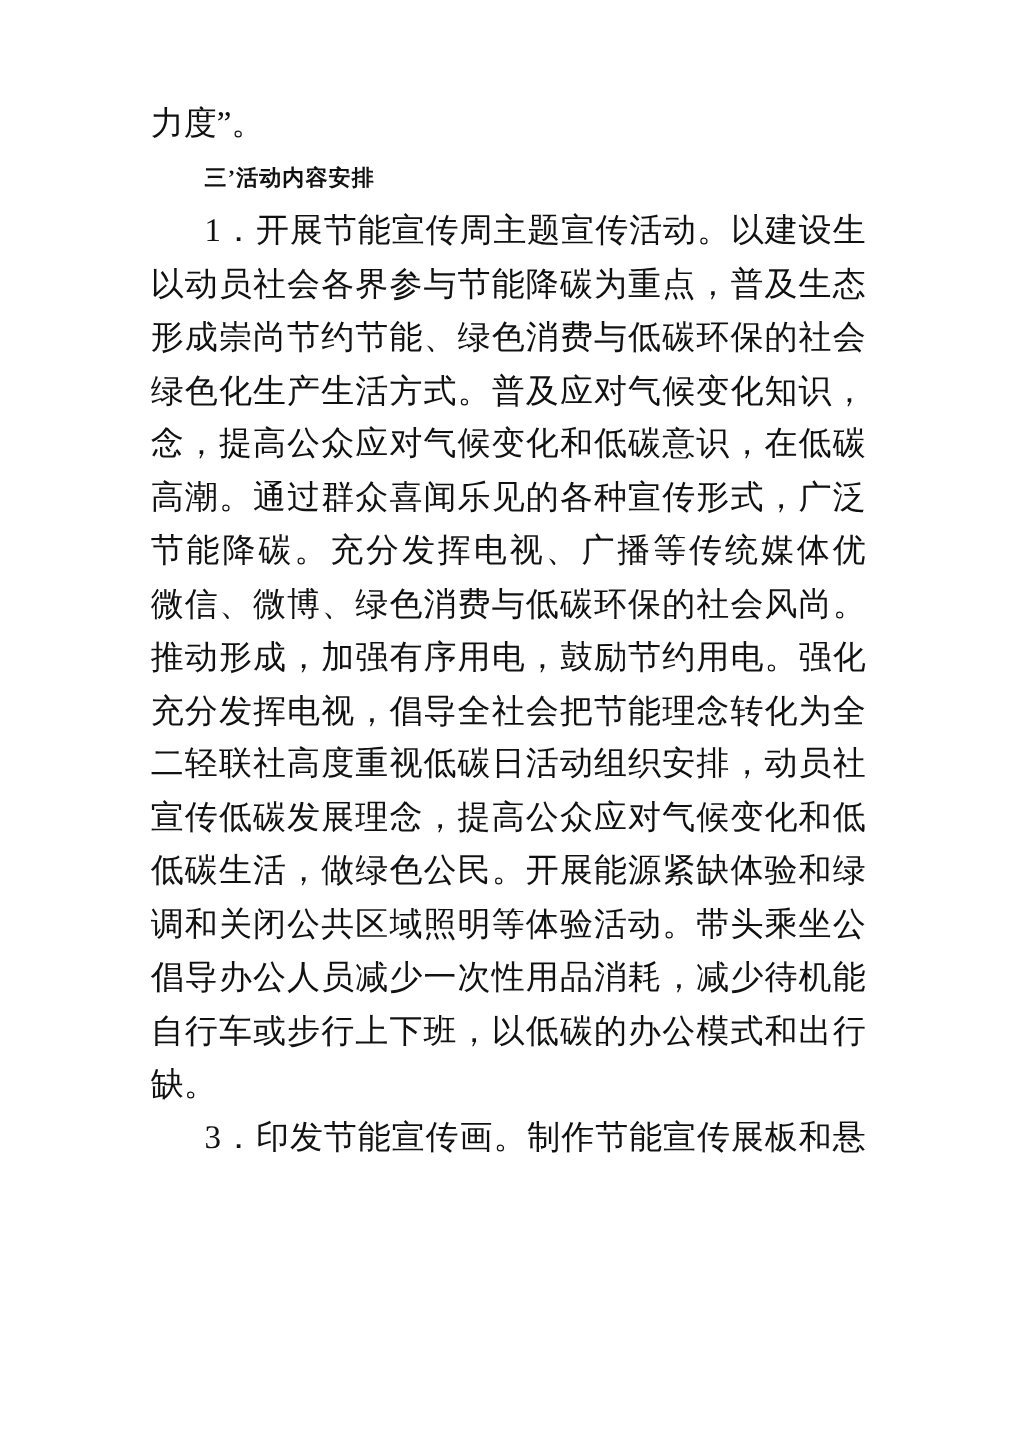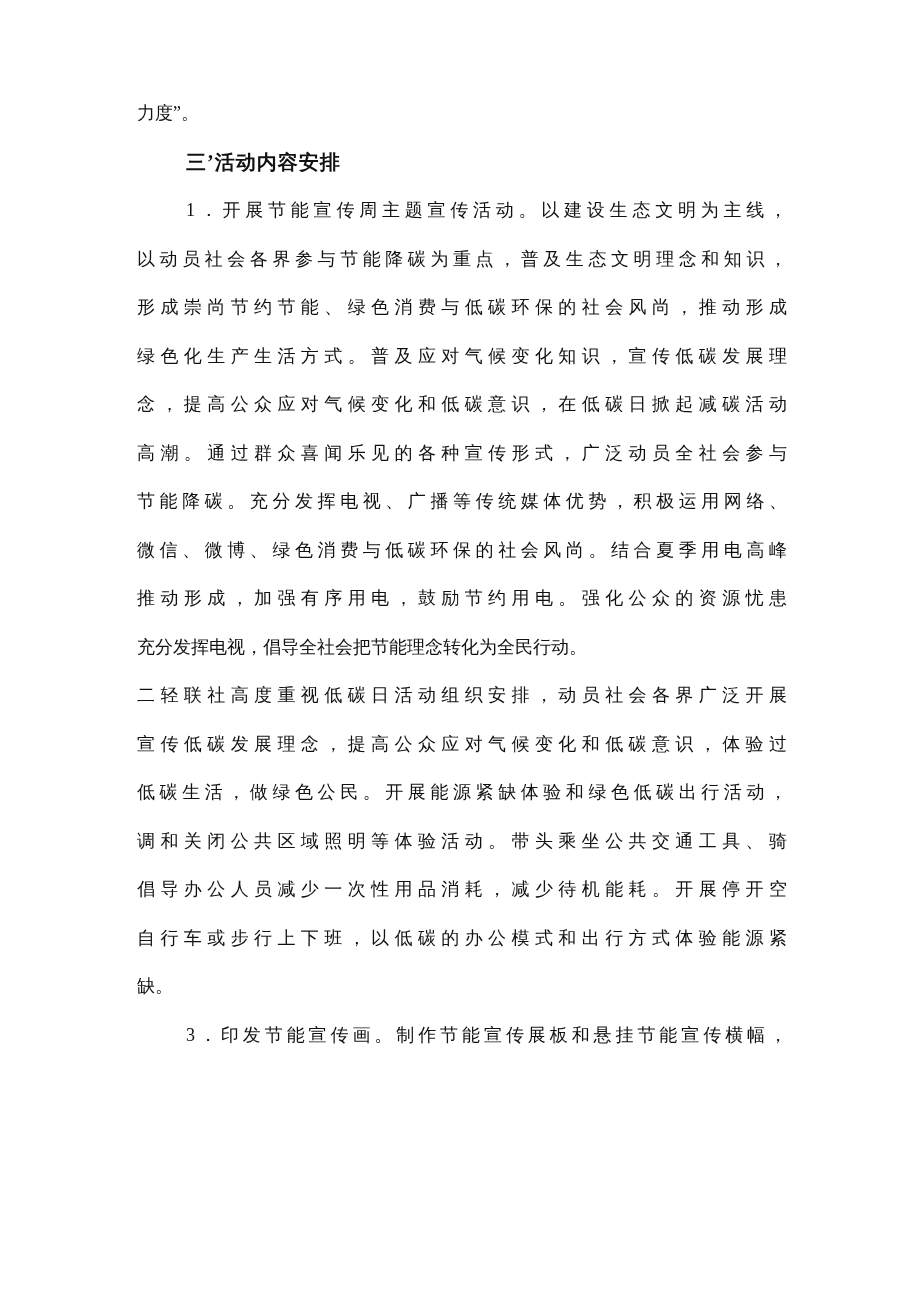--- a/index.html
+++ b/index.html
@@ -22,21 +22,21 @@
     height: 1301px;
     background: #ffffff;
   }
   .textblock {
     position: absolute;
     left: 137px;
     top: 89px;
     width: 650px;
   }
   .line {
-    font-size: 18px;
+    font-size: 30px;
     line-height: 48.5px;
     height: 48.5px;
     text-align: justify;
     text-align-last: justify;
     overflow: hidden;
     color: #111111;
   }
   .line.end {
     text-align-last: left;
   }

